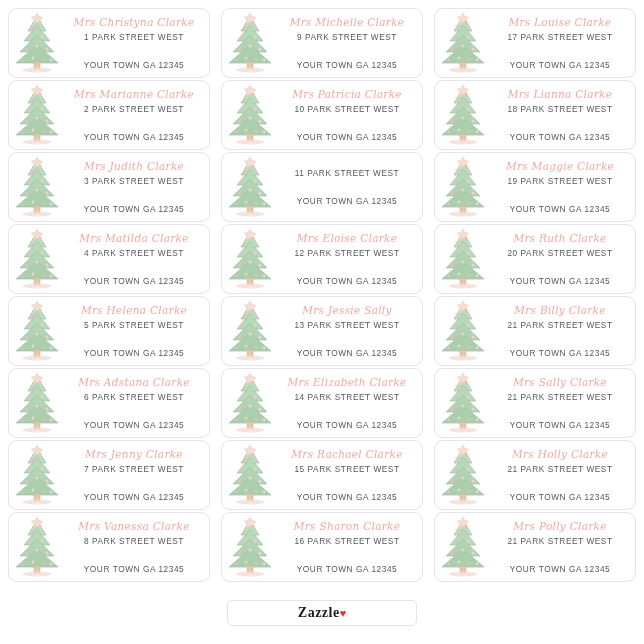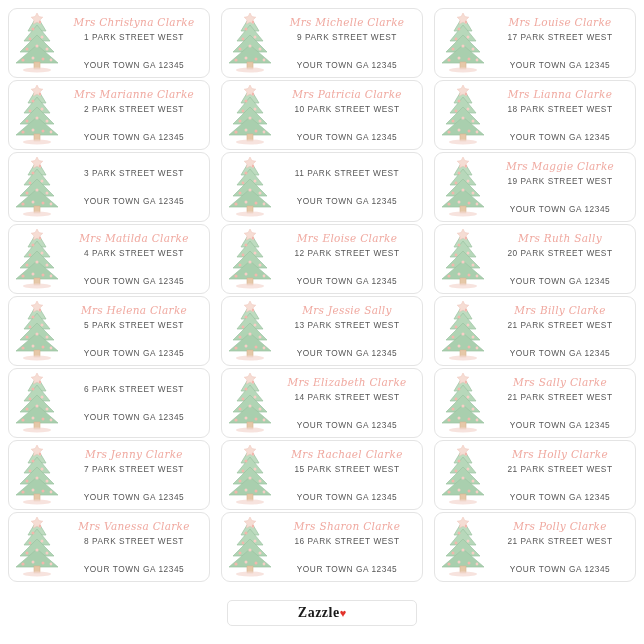--- a/index.html
+++ b/index.html
@@ -315,20 +315,21 @@
     <circle cx="38" cy="39" r="1.5" fill="#f6cfc6"></circle>
     <circle cx="14" cy="50" r="1.6" fill="#f2b8ad"></circle>
     <circle cx="24" cy="48" r="1.5" fill="#f6cfc6"></circle>
     <circle cx="34" cy="49" r="1.5" fill="#f2b8ad"></circle>
     <circle cx="42" cy="50" r="1.4" fill="#f6cfc6"></circle>
     <circle cx="31" cy="12" r="1.2" fill="#f2b8ad"></circle>
   </g>
 </svg>
         </div>
         <div class="addr">
+          <div class="nm">Mrs Judith Clarke</div>
           <div class="ln">3 PARK STREET WEST</div>
           <div class="ln ln2">YOUR TOWN GA  12345</div>
         </div>
       </div>
       <div class="label">
         <div class="tree-art">
 <svg viewBox="0 0 56 66" xmlns="http://www.w3.org/2000/svg">
   <g>
     <path d="M28 6 L37 21 L19 21 Z" fill="#bedcc0" stroke="#9cc3a2" stroke-width="0.7"></path>
     <path d="M28 15 L41 31 L15 31 Z" fill="#b7d8ba" stroke="#9cc3a2" stroke-width="0.7"></path>
@@ -468,21 +469,21 @@
     <circle cx="38" cy="39" r="1.5" fill="#f6cfc6"></circle>
     <circle cx="14" cy="50" r="1.6" fill="#f2b8ad"></circle>
     <circle cx="24" cy="48" r="1.5" fill="#f6cfc6"></circle>
     <circle cx="34" cy="49" r="1.5" fill="#f2b8ad"></circle>
     <circle cx="42" cy="50" r="1.4" fill="#f6cfc6"></circle>
     <circle cx="31" cy="12" r="1.2" fill="#f2b8ad"></circle>
   </g>
 </svg>
         </div>
         <div class="addr">
-          <div class="nm">Mrs Ruth Sally</div>
+          <div class="nm">Mrs Ruth Clarke</div>
           <div class="ln">20 PARK STREET WEST</div>
           <div class="ln ln2">YOUR TOWN GA  12345</div>
         </div>
       </div>
       <div class="label">
         <div class="tree-art">
 <svg viewBox="0 0 56 66" xmlns="http://www.w3.org/2000/svg">
   <g>
     <path d="M28 6 L37 21 L19 21 Z" fill="#bedcc0" stroke="#9cc3a2" stroke-width="0.7"></path>
     <path d="M28 15 L41 31 L15 31 Z" fill="#b7d8ba" stroke="#9cc3a2" stroke-width="0.7"></path>
@@ -592,20 +593,21 @@
     <circle cx="38" cy="39" r="1.5" fill="#f6cfc6"></circle>
     <circle cx="14" cy="50" r="1.6" fill="#f2b8ad"></circle>
     <circle cx="24" cy="48" r="1.5" fill="#f6cfc6"></circle>
     <circle cx="34" cy="49" r="1.5" fill="#f2b8ad"></circle>
     <circle cx="42" cy="50" r="1.4" fill="#f6cfc6"></circle>
     <circle cx="31" cy="12" r="1.2" fill="#f2b8ad"></circle>
   </g>
 </svg>
         </div>
         <div class="addr">
+          <div class="nm">Mrs Adstana Clarke</div>
           <div class="ln">6 PARK STREET WEST</div>
           <div class="ln ln2">YOUR TOWN GA  12345</div>
         </div>
       </div>
       <div class="label">
         <div class="tree-art">
 <svg viewBox="0 0 56 66" xmlns="http://www.w3.org/2000/svg">
   <g>
     <path d="M28 6 L37 21 L19 21 Z" fill="#bedcc0" stroke="#9cc3a2" stroke-width="0.7"></path>
     <path d="M28 15 L41 31 L15 31 Z" fill="#b7d8ba" stroke="#9cc3a2" stroke-width="0.7"></path>

